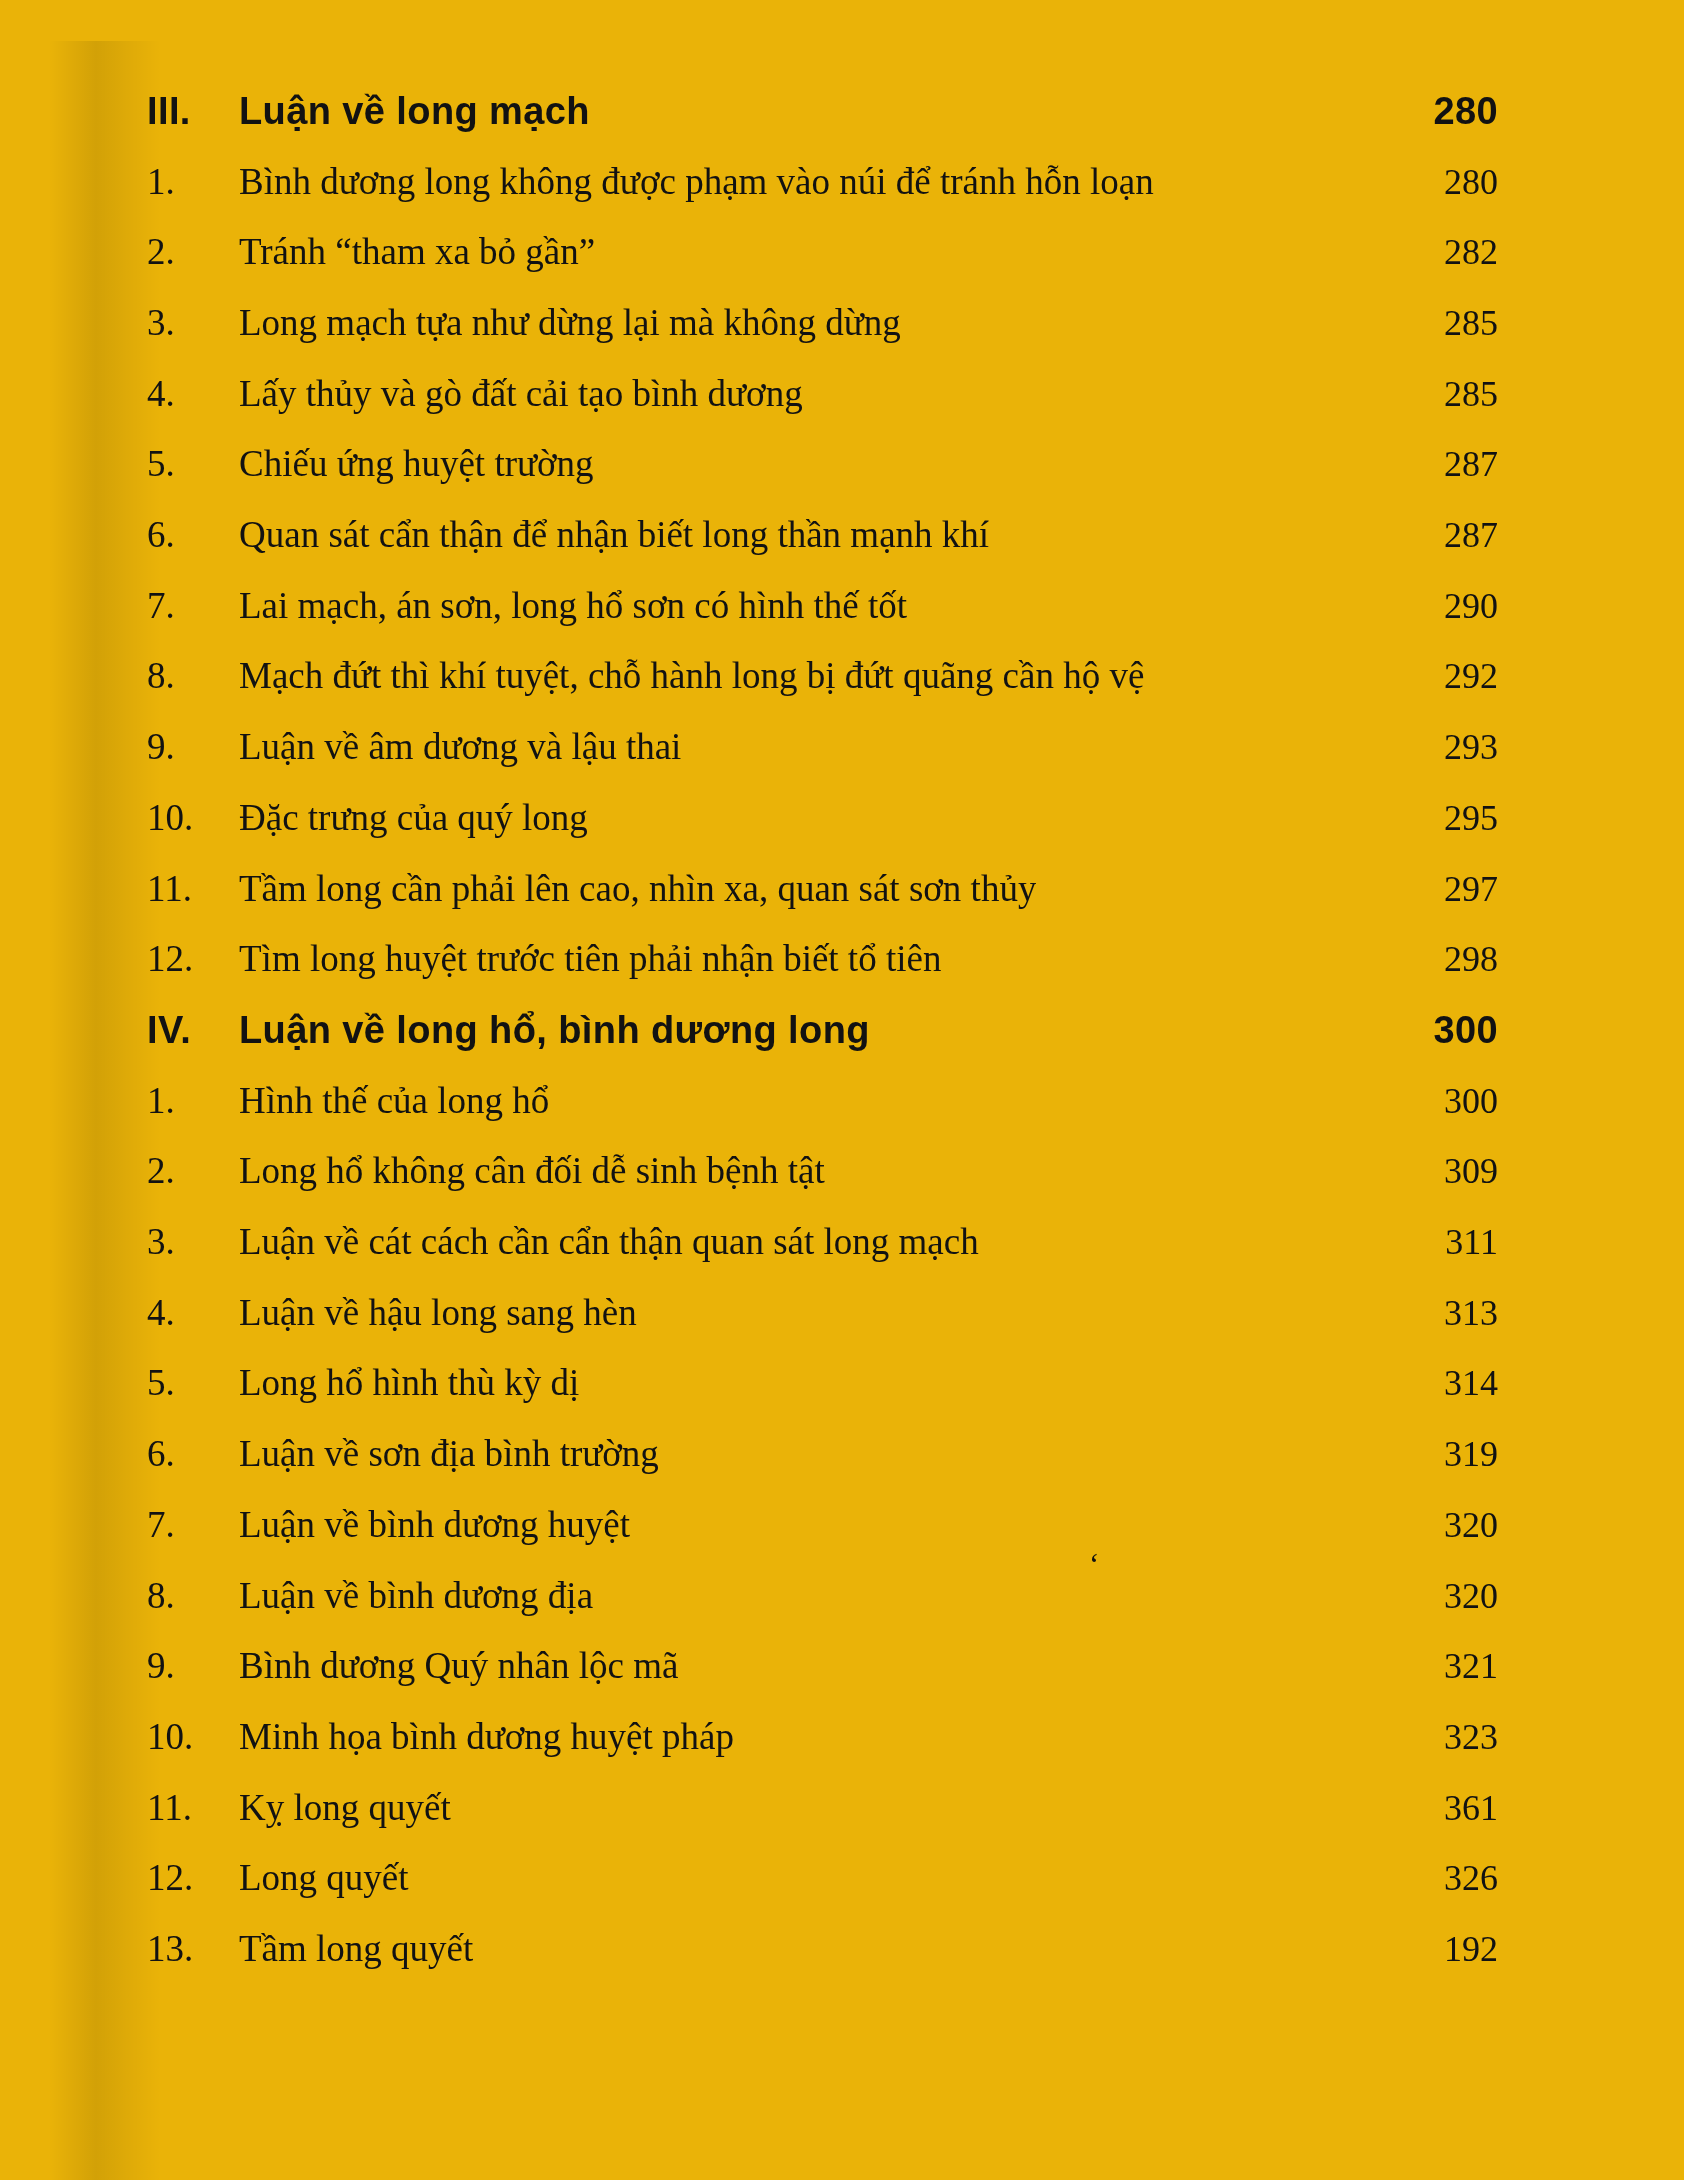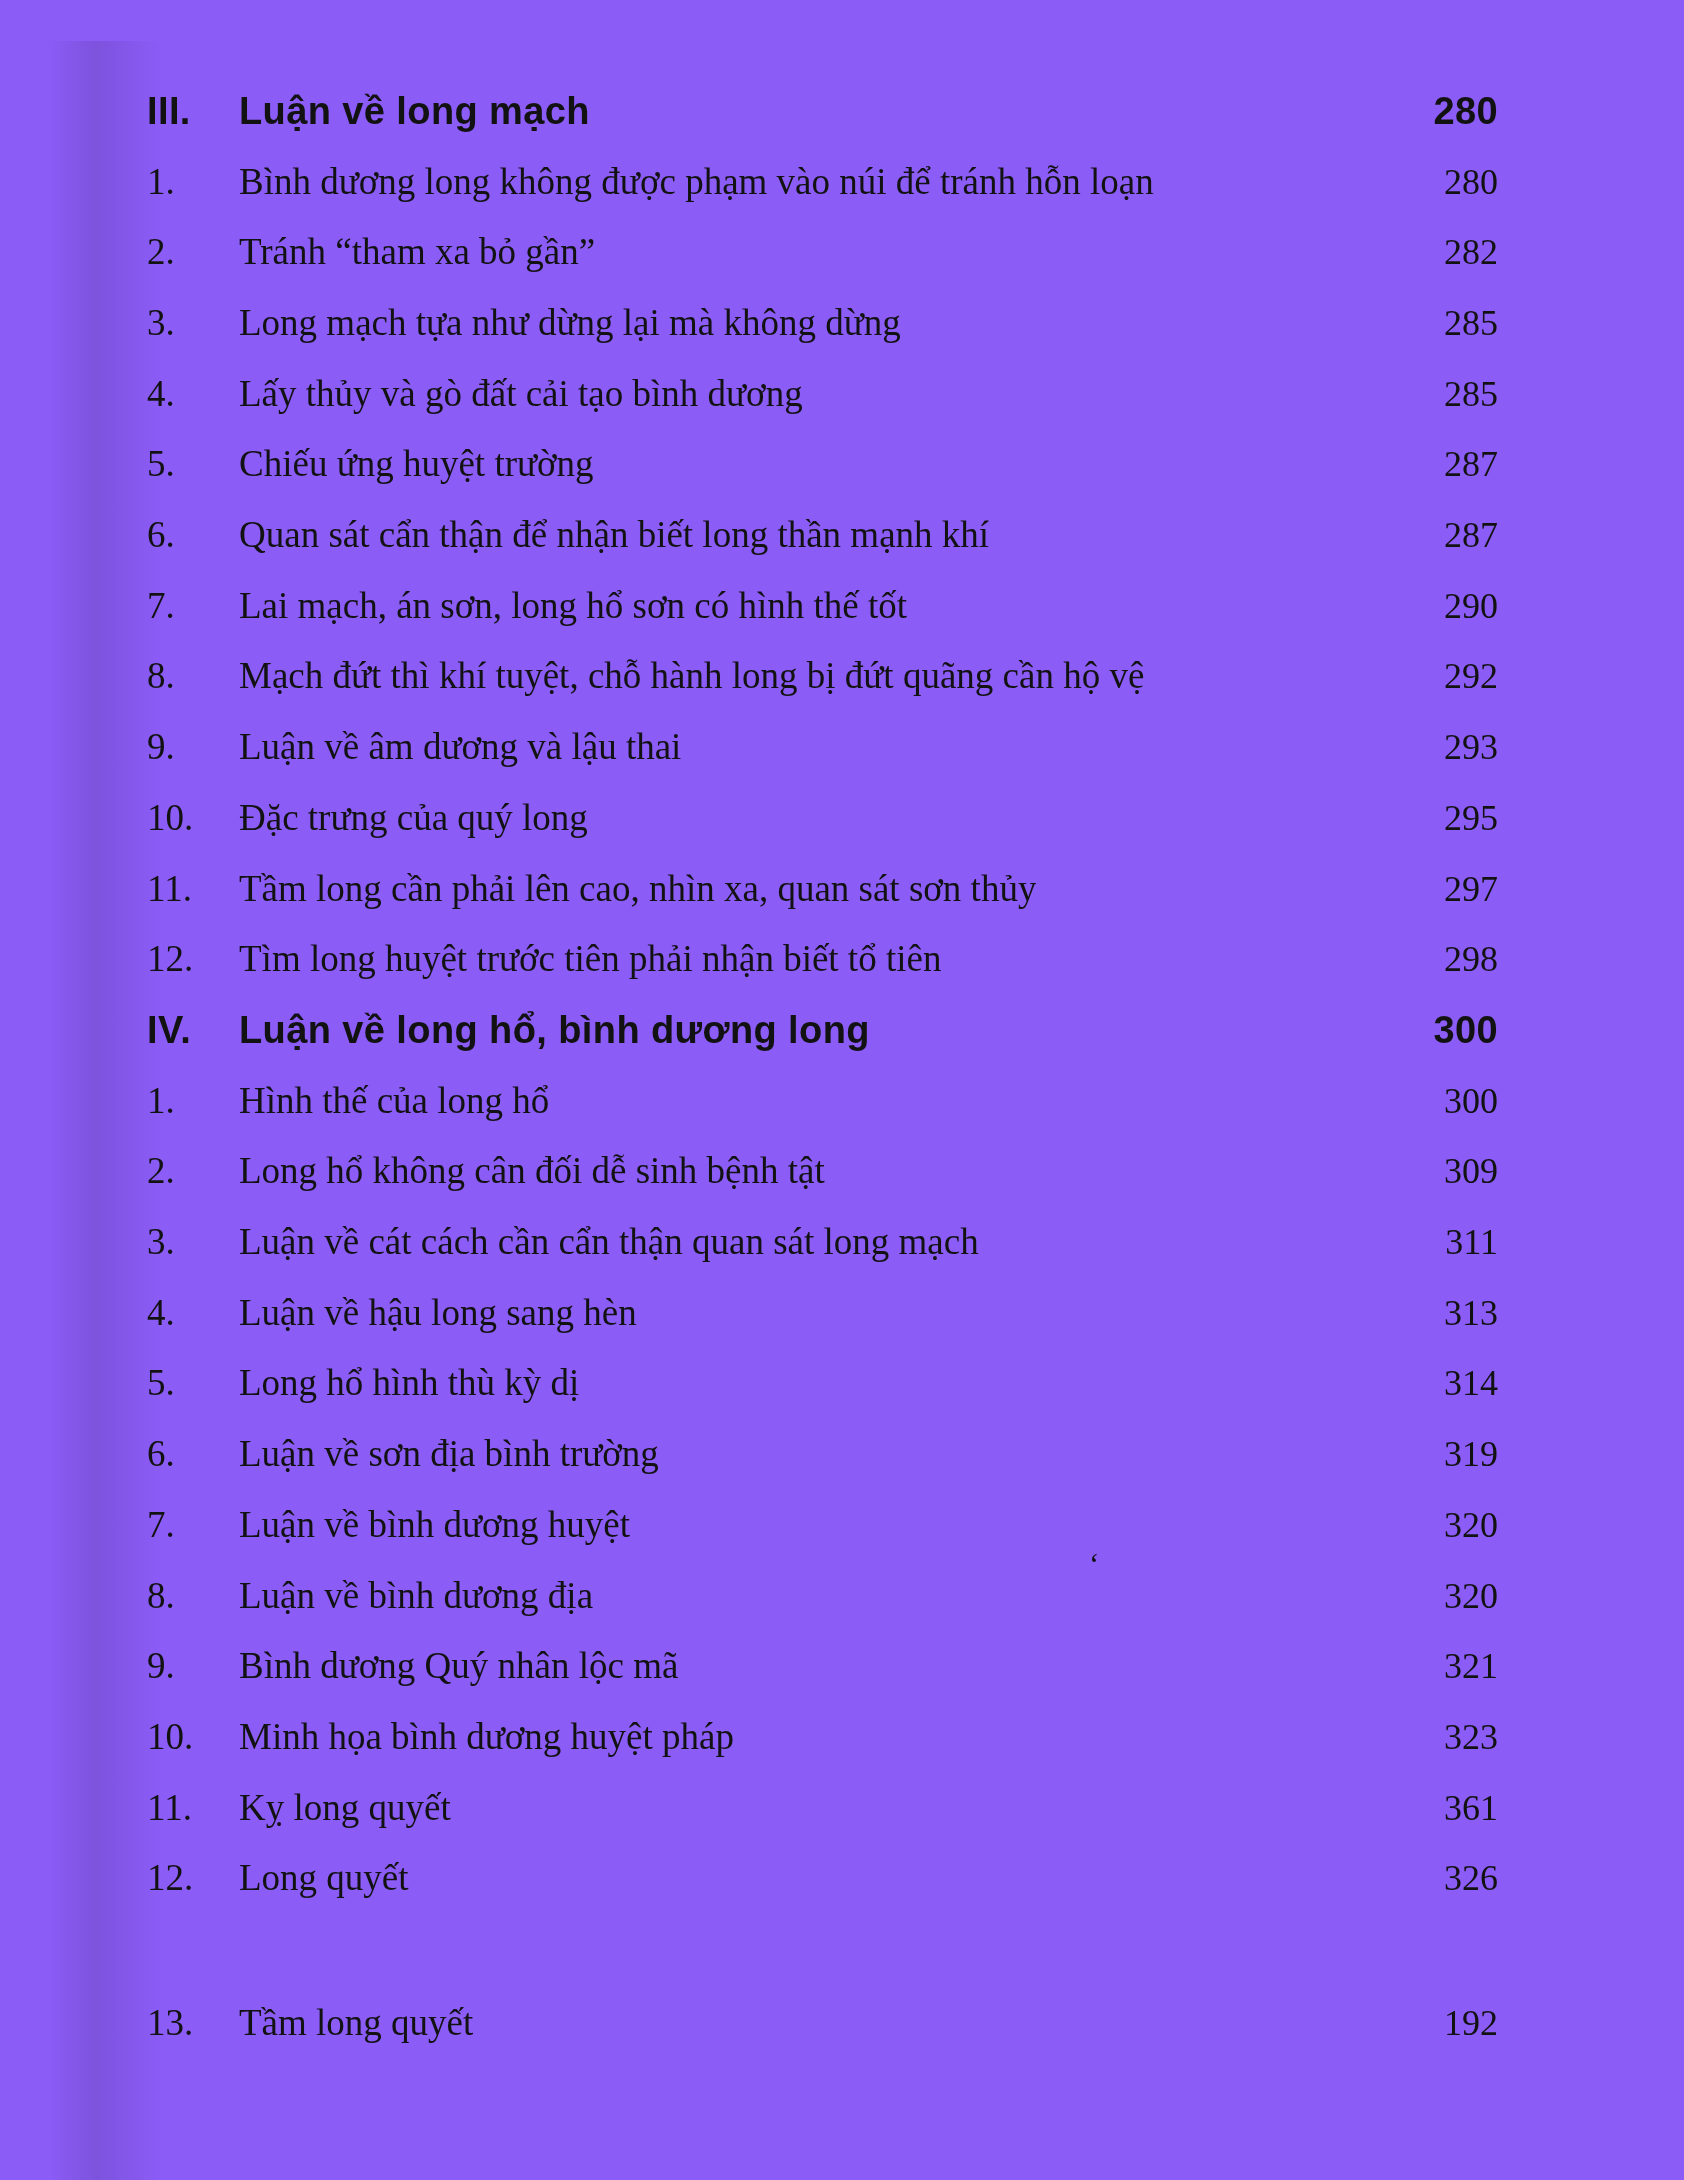--- a/index.html
+++ b/index.html
@@ -1,19 +1,19 @@
 <!DOCTYPE html>
 <html style="font-size:13.6px"><head>
 <meta charset="utf-8">
 <style>
   html,body { margin:0; padding:0; background:#e9e9e9; }
   .page {
     position:relative;
     width:1685px; height:2181px;
-    background:#8b5cf6;
+    background:#eab308;
     overflow:hidden;
     font-family:"Liberation Serif", serif;
     color:#121212;
   }
   
   .edge-shade {
     position:absolute; left:49px; top:41px; width:112px; height:2140px;
     background:linear-gradient(to right,
       rgba(0,0,0,0) 0%,
       rgba(0,0,0,0.10) 42%,
@@ -171,21 +171,21 @@
       <div class="row item" style="top: 1773px;">
         <span class="num">11.</span>
         <span class="title">Kỵ long quyết</span>
         <span class="pg">361</span>
       </div>
       <div class="row item" style="top: 1843px;">
         <span class="num">12.</span>
         <span class="title">Long quyết</span>
         <span class="pg">326</span>
       </div>
-      <div class="row item" style="top: 1988px; padding-left: 48px;">
+      <div class="row item" style="top: 1914px; padding-left: 48px;">
         <span class="num">13.</span>
         <span class="title">Tầm long quyết</span>
         <span class="pg">192</span>
       </div>
     </main>
 
   <span class="artifact">‘</span>
 
   <footer>
     

